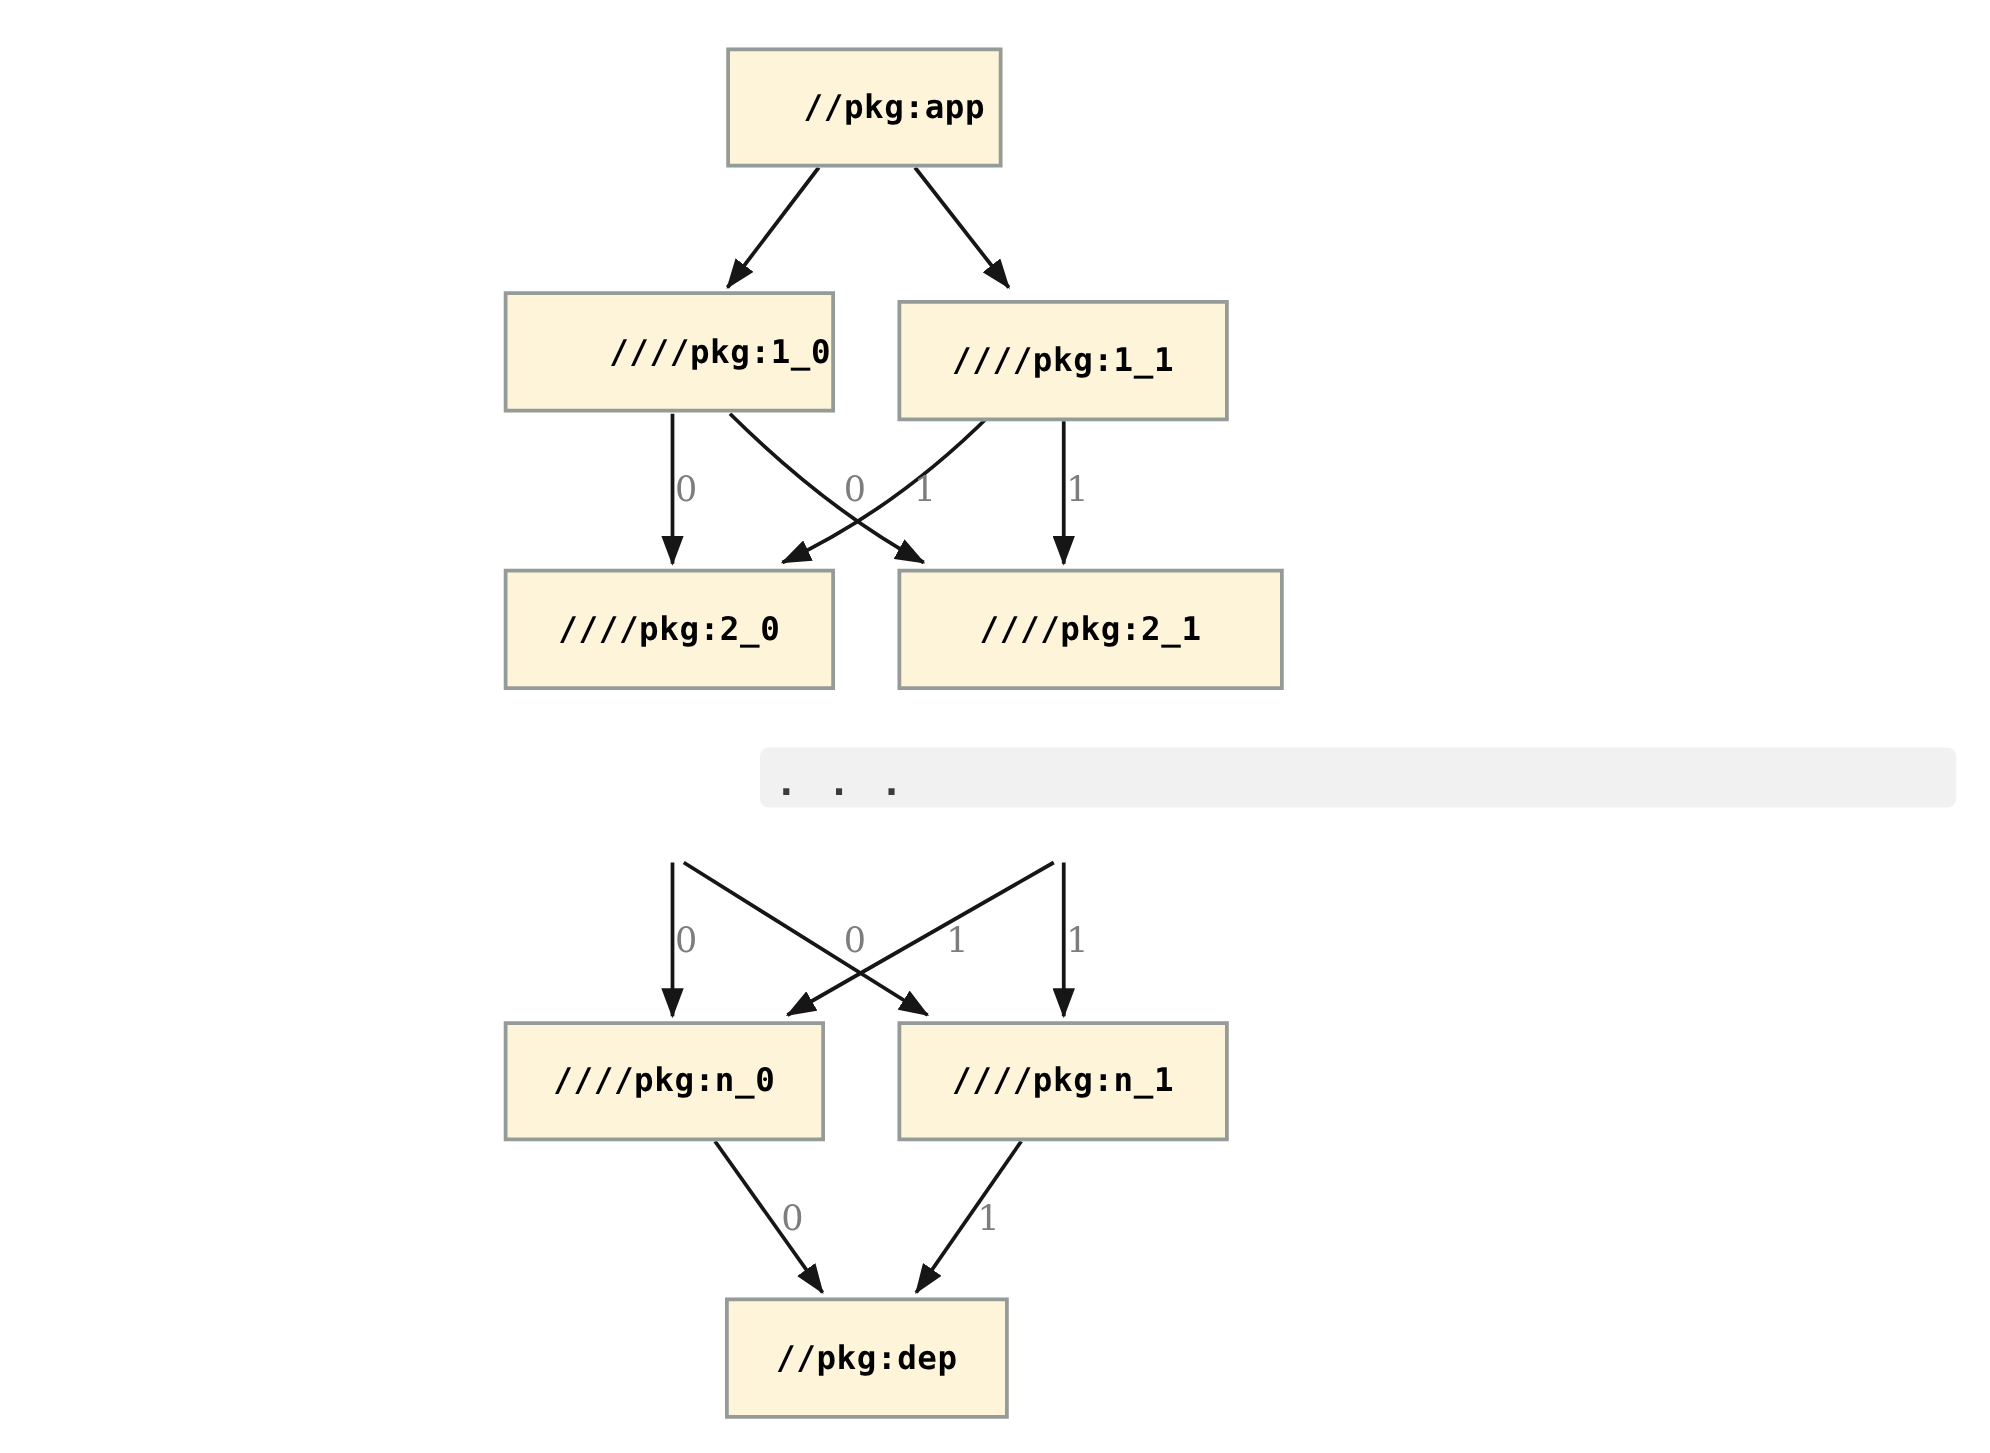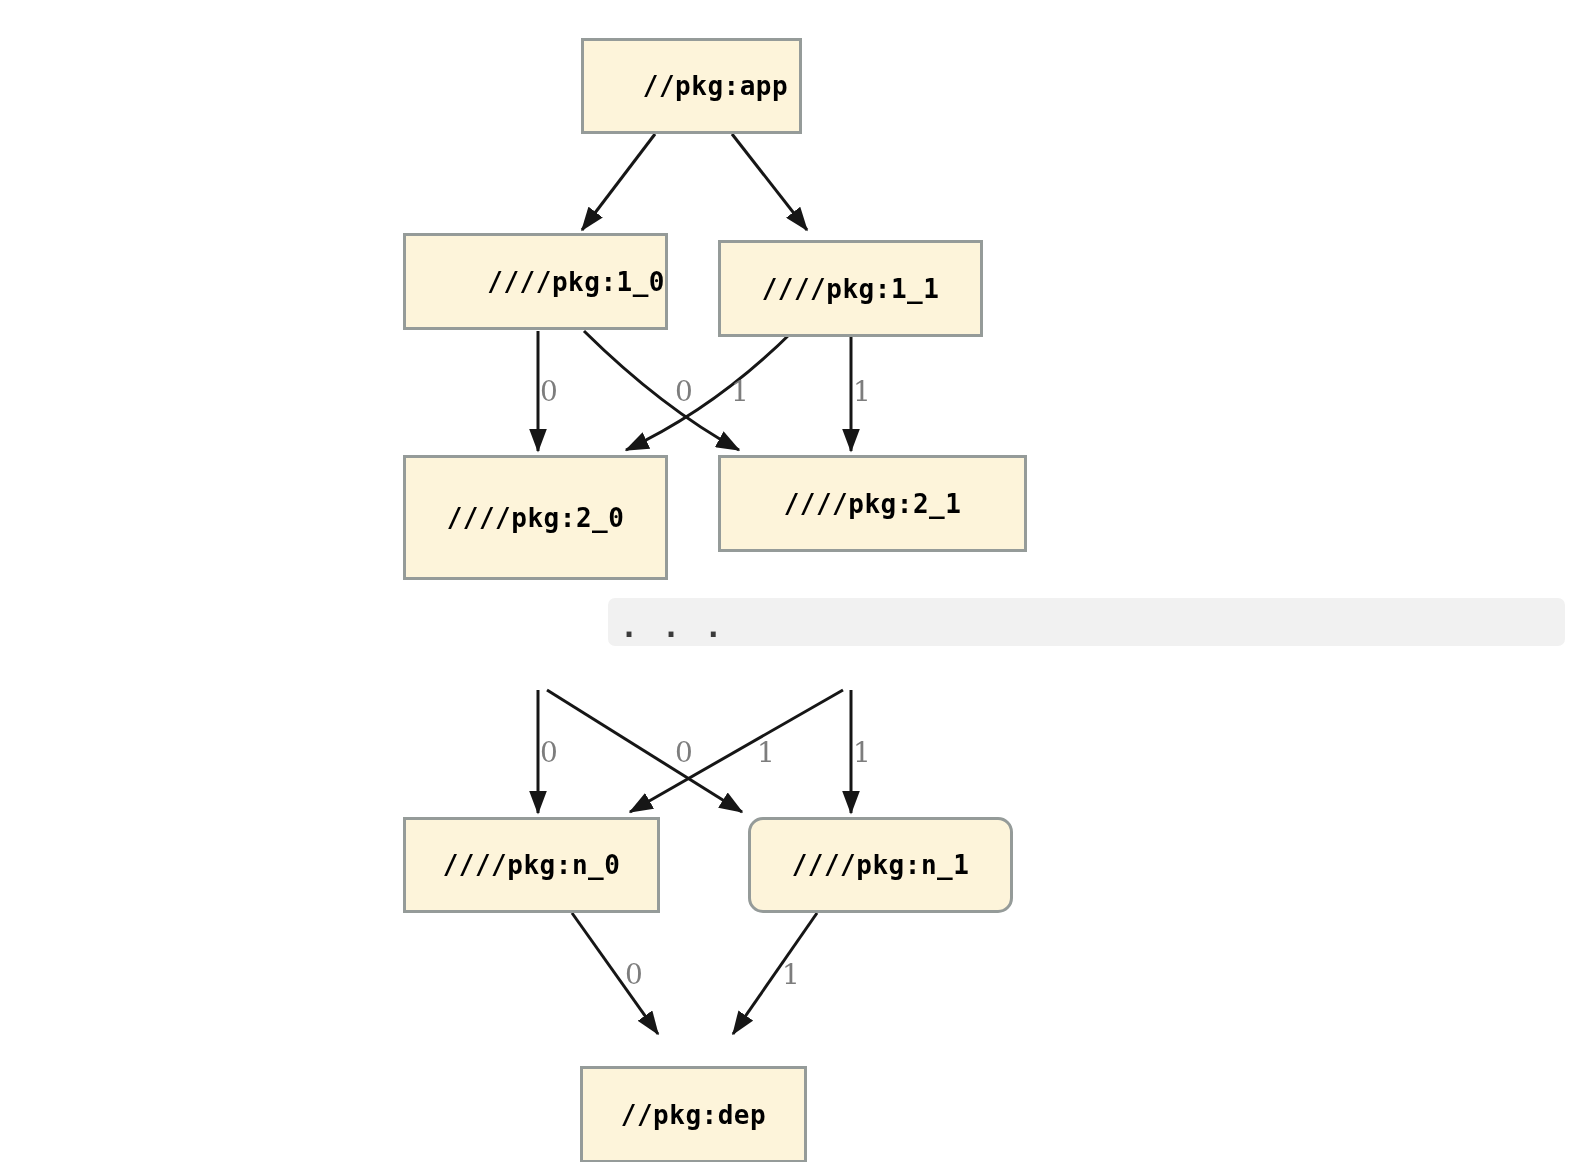--- a/index.html
+++ b/index.html
@@ -93,35 +93,35 @@
     <span>//pkg:app</span>
   </div>
 
   <div class="node" style="left:403px;top:233px;width:265px;height:97px;justify-content:flex-end;">
     <span>////pkg:1_0</span>
   </div>
   <div class="node" style="left:718px;top:240px;width:265px;height:97px;">
     <span>////pkg:1_1</span>
   </div>
 
-  <div class="node" style="left:403px;top:455px;width:265px;height:125px;">
+  <div class="node" style="left:403px;top:455px;width:265px;height:97px;">
     <span>////pkg:2_0</span>
   </div>
   <div class="node" style="left:718px;top:455px;width:309px;height:97px;">
     <span>////pkg:2_1</span>
   </div>
 
   <div class="node" style="left:403px;top:817px;width:257px;height:96px;">
     <span>////pkg:n_0</span>
   </div>
-  <div class="node" style="left:748px;top:817px;width:265px;height:96px;border-radius:15px;">
+  <div class="node" style="left:718px;top:817px;width:265px;height:96px;">
     <span>////pkg:n_1</span>
   </div>
 
-  <div class="node" style="left:580px;top:1038px;width:227px;height:97px;margin-top:28px;">
+  <div class="node" style="left:580px;top:1038px;width:227px;height:97px;">
     <span>//pkg:dep</span>
   </div>
 
   <div class="band">
     <span class="dots">. . .</span>
   </div>
 
   <span class="elabel" style="left:549px;top:393px;">0</span>
   <span class="elabel" style="left:684px;top:393px;">0</span>
   <span class="elabel" style="left:740px;top:393px;">1</span>

